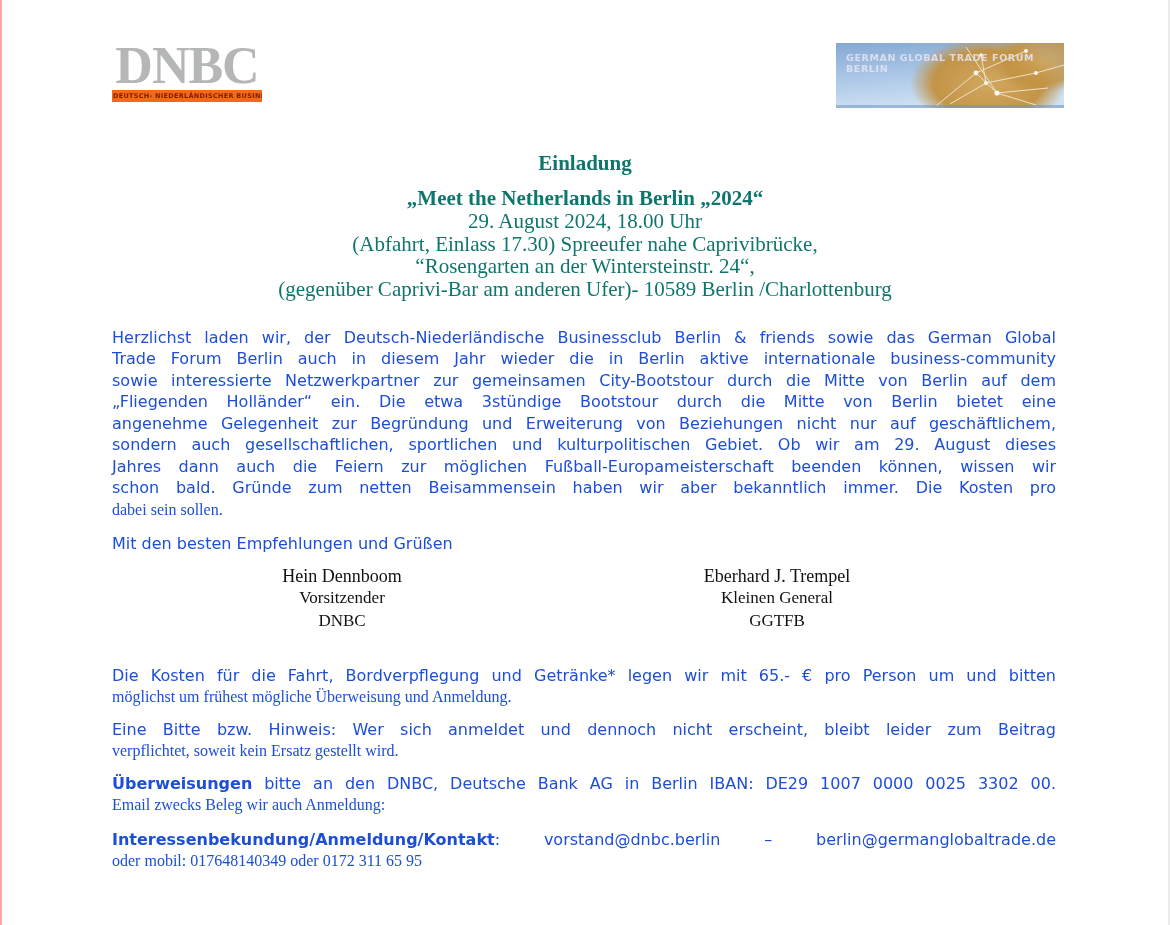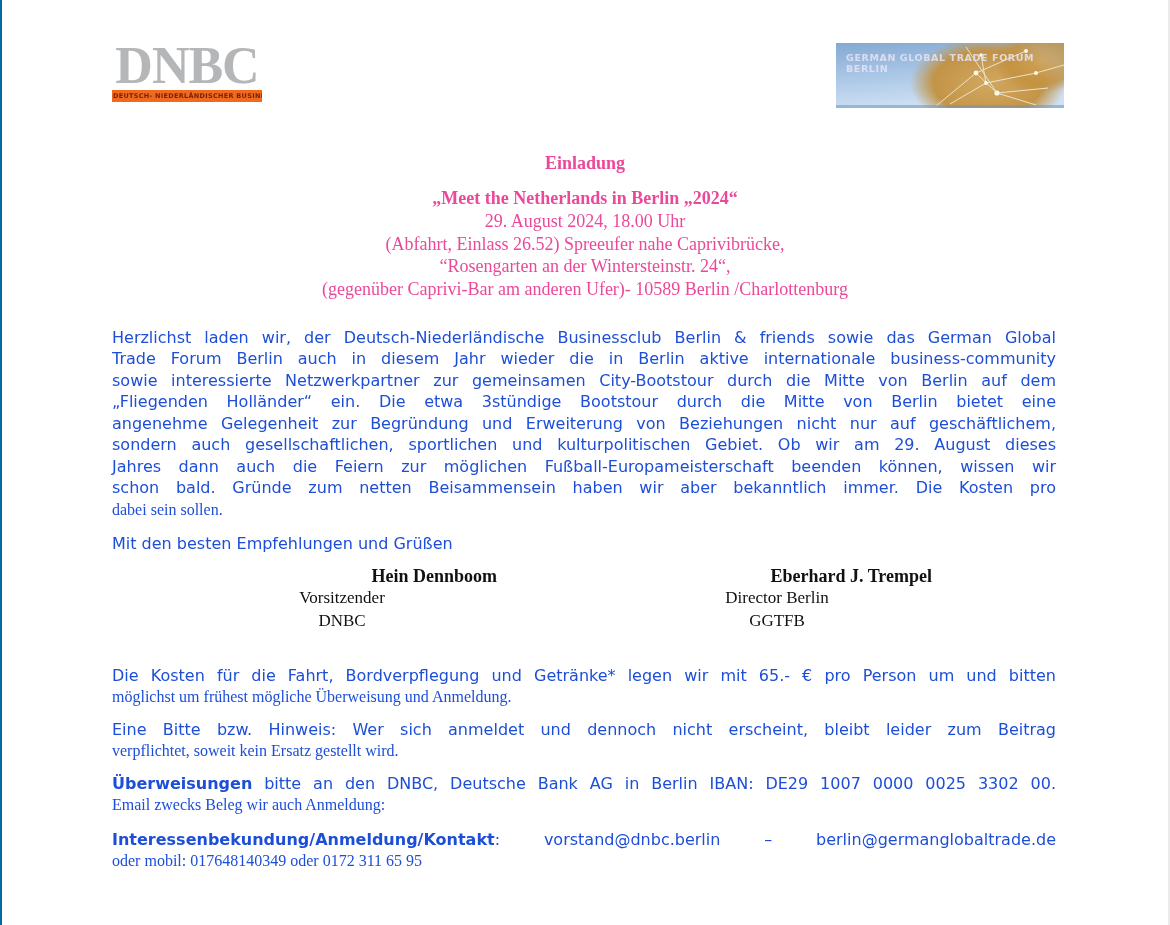--- a/index.html
+++ b/index.html
@@ -1,21 +1,21 @@
 <!DOCTYPE html>
 <html><head>
 <meta charset="utf-8">
 <style>
   html,body { margin:0; padding:0; background:#ffffff; }
   .page {
     position:relative;
     width:1170px; height:925px;
     box-sizing:border-box;
     background:#ffffff;
-    border-left:2px solid #0369a1;
+    border-left:2px solid #fca5a5;
     border-right:2px solid #ebebeb;
     overflow:hidden;
     color:#1f1f1f;
     font-family:"DejaVu Sans","Liberation Sans",sans-serif;
   }
   
   .header {
     display:flex; justify-content:space-between; align-items:flex-start;
     padding:43px 120px 0 110px;
   }
@@ -35,21 +35,21 @@
   .ggtfb-text {
     position:absolute; left:10px; top:9px;
     font-size:9.5px; font-weight:bold; letter-spacing:0.6px;
     line-height:11px; color:rgba(228,226,242,0.88);
     white-space:nowrap;
   }
   
   .title-block {
     margin-top:44px; text-align:center;
     font-family:"Liberation Serif","DejaVu Serif",serif;
-    font-size:18px; color:#ec4899;
+    font-size:21px; color:#0f766e;
   }
   .t-heading { font-weight:bold; line-height:22px; }
   .t-event   { font-weight:bold; margin-top:13px; line-height:23px; }
   .t-line    { line-height:22.7px; }
   
   .content { padding:0 112px 0 110px; }
   .para { margin:0; font-size:16px; line-height:21.5px; color:#1d4ed8; }
   .jline  { text-align:justify; text-align-last:justify; }
   .jlast  { text-align:left;font-family:Liberation Serif, serif; }
   .mt-intro   { margin-top:26px; }
@@ -59,21 +59,21 @@
   .mt-contact { margin-top:13px; }
   b.lead { font-weight:bold; }
   
   .sig-row {
     position:relative; height:68px; margin-top:10px;
     font-family:"Liberation Serif","DejaVu Serif",serif; color:#111;
   }
   .sig-col { position:absolute; top:0; width:310px; text-align:center; }
   .sig-col.left  { left:75px; }
   .sig-col.right { left:510px; }
-  .sig-name { font-weight:bold; font-size:18px; line-height:22.5px;text-align:right; }
+  .sig-name { font-weight:normal; font-size:18px; line-height:22.5px; }
   .sig-role, .sig-org { font-size:17px; line-height:22.5px; }
 </style>
 </head>
 <body>
 
 <div class="page">
 
   <div class="header">
     <div class="dnbc-logo">
       <div class="dnbc-wordmark">DNBC</div>
@@ -119,21 +119,21 @@
         <div>GERMAN GLOBAL TRADE FORUM</div>
         <div>BERLIN</div>
       </div>
     </div>
   </div>
 
   <div class="title-block">
     <div class="t-heading">Einladung</div>
     <div class="t-event">„Meet the Netherlands in Berlin „2024“</div>
     <div class="t-line">29. August 2024, 18.00 Uhr</div>
-    <div class="t-line">(Abfahrt, Einlass 26.52) Spreeufer nahe Caprivibrücke,</div>
+    <div class="t-line">(Abfahrt, Einlass 17.30) Spreeufer nahe Caprivibrücke,</div>
     <div class="t-line">“Rosengarten an der Wintersteinstr. 24“,</div>
     <div class="t-line">(gegenüber Caprivi-Bar am anderen Ufer)- 10589 Berlin /Charlottenburg</div>
   </div>
 
   <div class="content">
 
     <div class="para mt-intro">
       <div class="jline">Herzlichst laden wir, der Deutsch-Niederländische Businessclub Berlin &amp; friends sowie das German Global</div>
       <div class="jline">Trade Forum Berlin auch in diesem Jahr wieder die in Berlin aktive internationale business-community</div>
       <div class="jline">sowie interessierte Netzwerkpartner zur gemeinsamen City-Bootstour durch die Mitte von Berlin auf dem</div>
@@ -148,21 +148,21 @@
     <div class="para mt-greet">Mit den besten Empfehlungen und Grüßen</div>
 
     <div class="sig-row">
       <div class="sig-col left">
         <div class="sig-name">Hein Dennboom</div>
         <div class="sig-role">Vorsitzender</div>
         <div class="sig-org">DNBC</div>
       </div>
       <div class="sig-col right">
         <div class="sig-name">Eberhard J. Trempel</div>
-        <div class="sig-role">Director Berlin</div>
+        <div class="sig-role">Kleinen General</div>
         <div class="sig-org">GGTFB</div>
       </div>
     </div>
 
     <div class="para mt-costs">
       <div class="jline">Die Kosten für die Fahrt, Bordverpflegung und Getränke* legen wir mit 65.- € pro Person um und bitten</div>
       <div class="jlast">möglichst um frühest mögliche Überweisung und Anmeldung.</div>
     </div>
 
     <div class="para mt-std">

